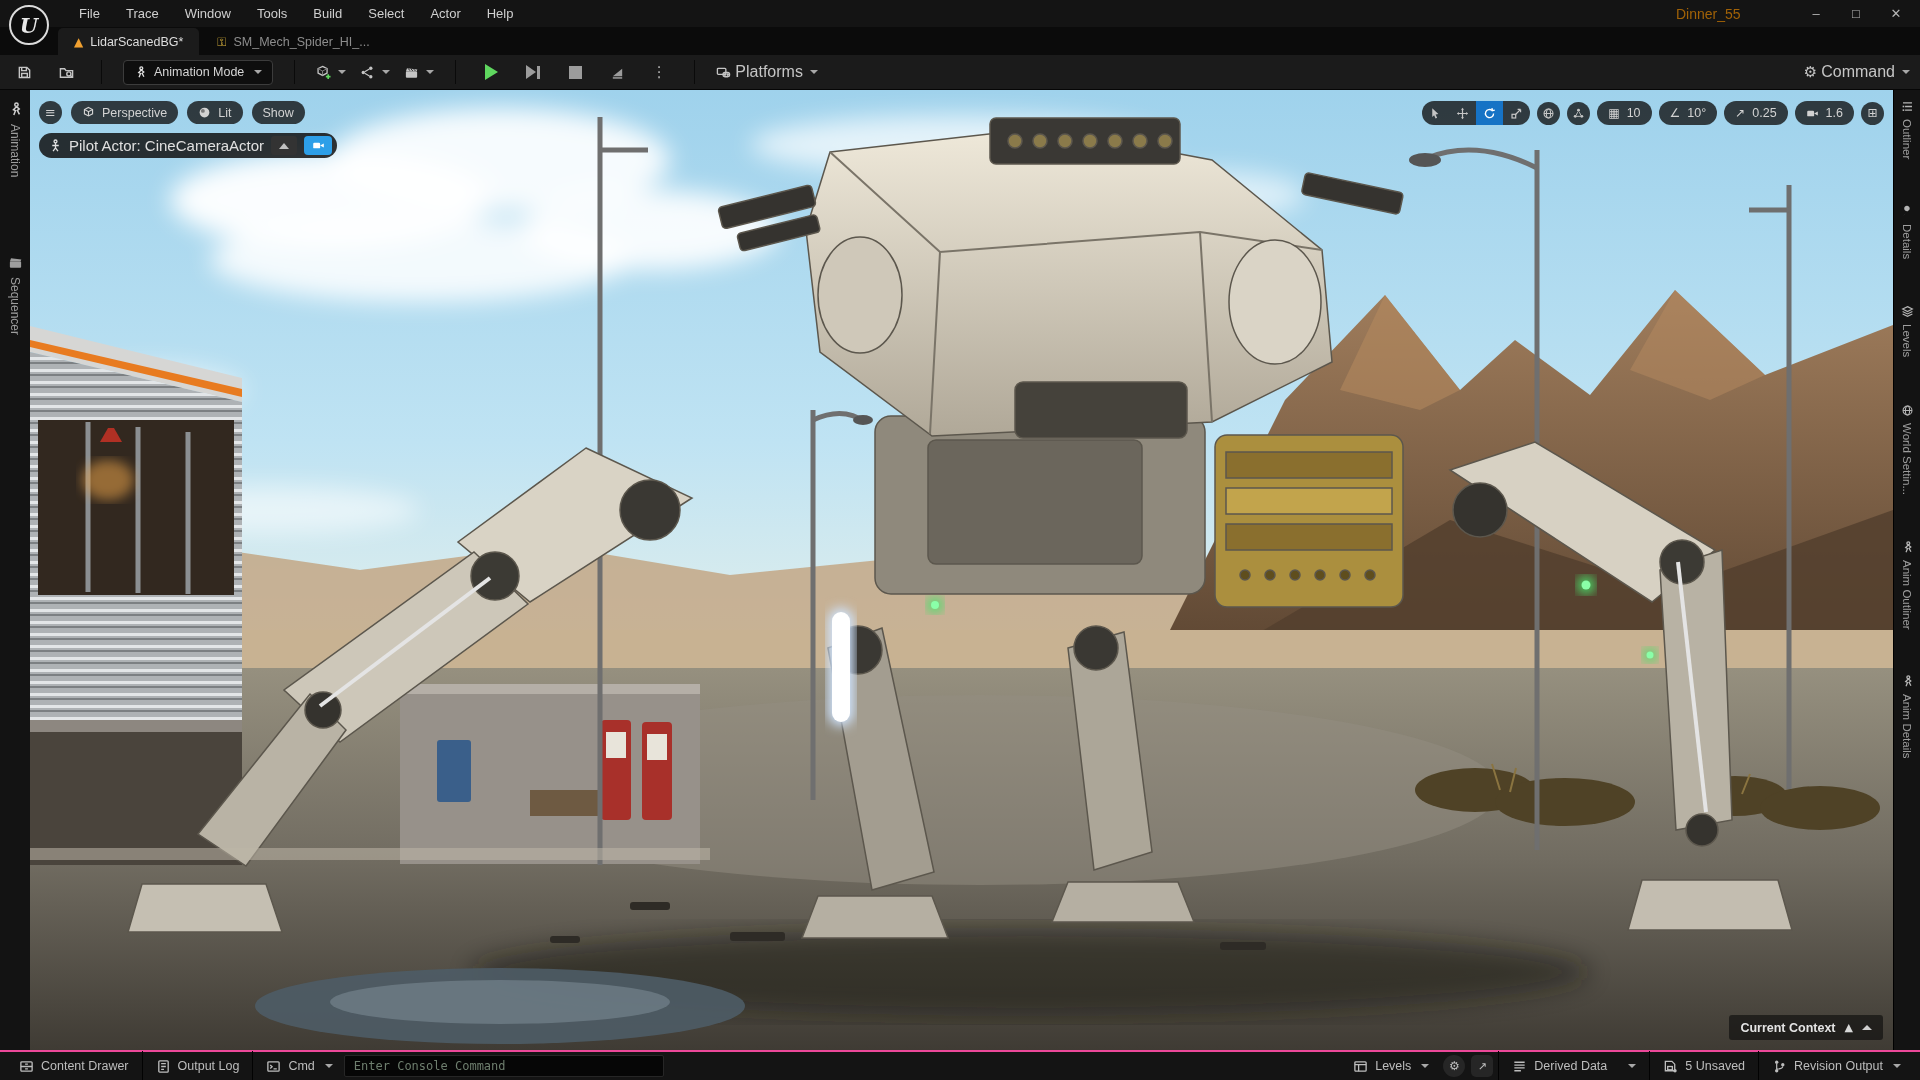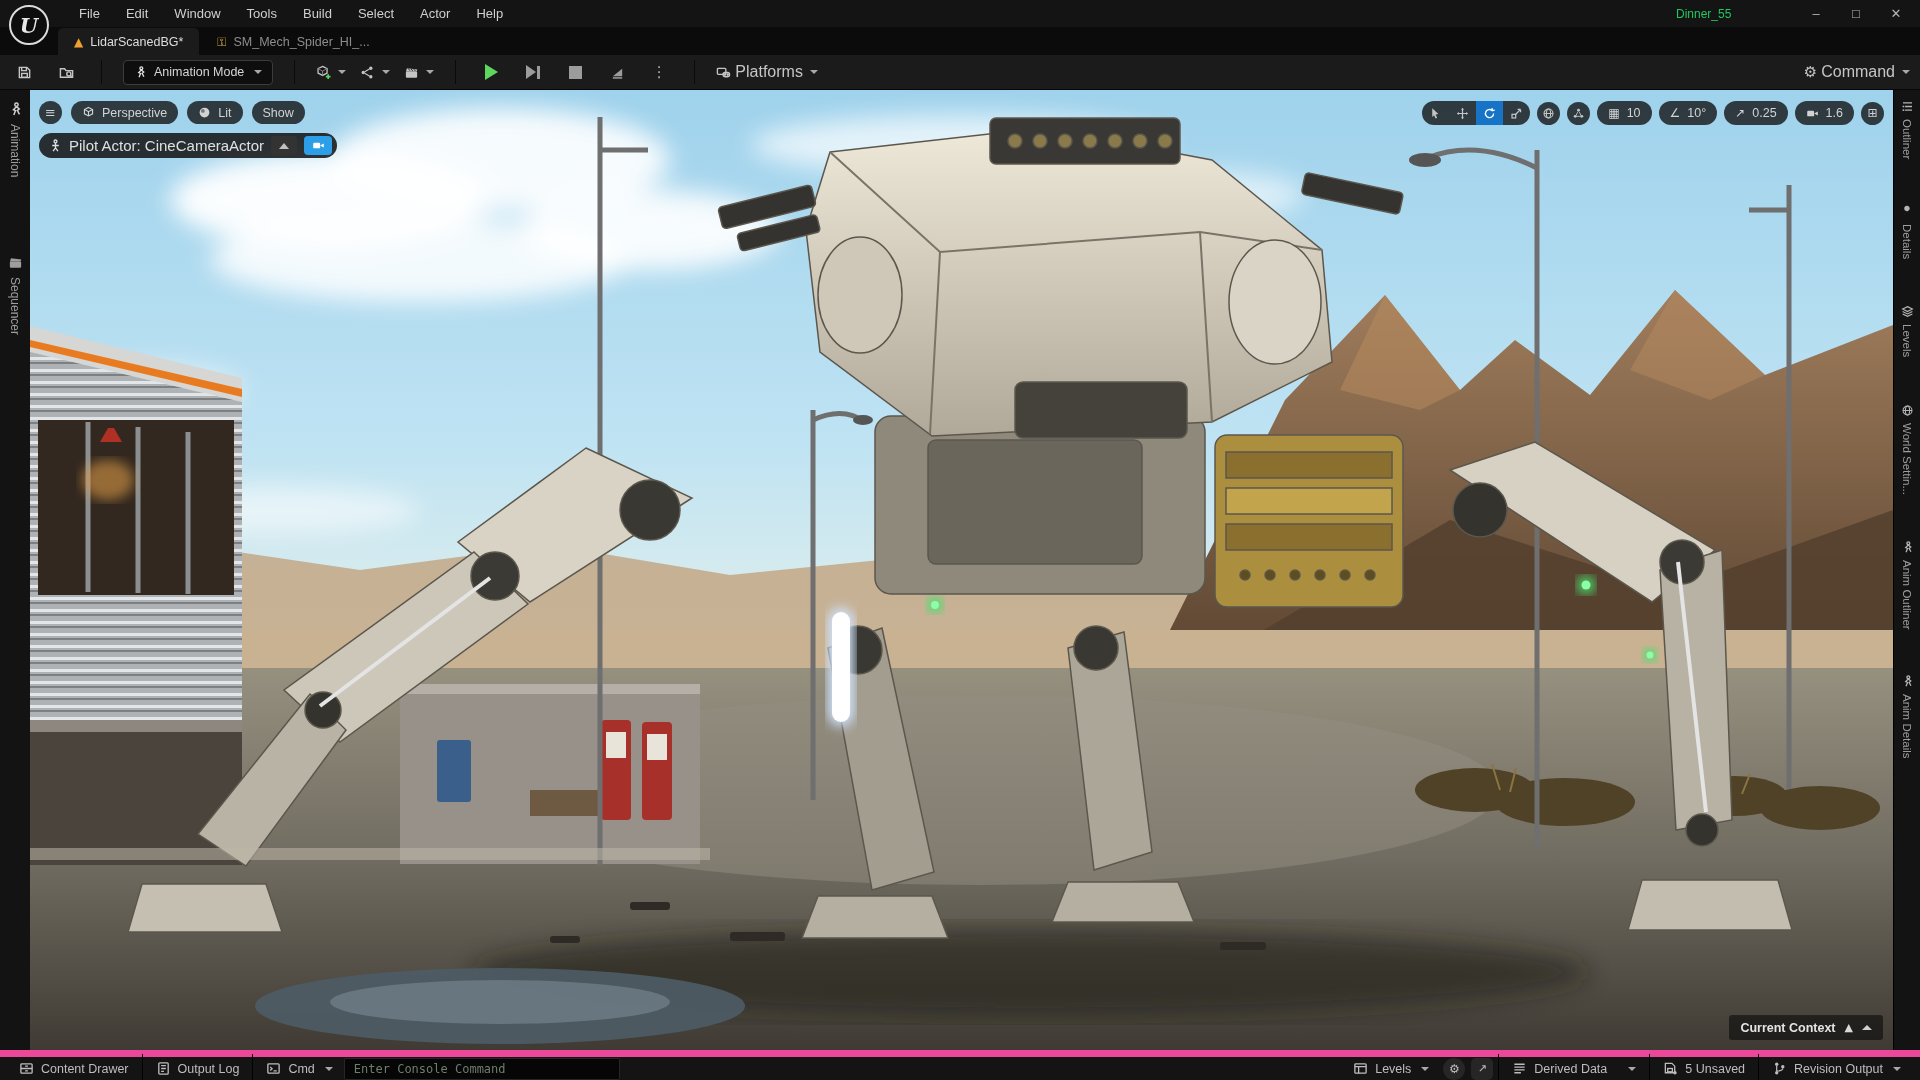--- a/index.html
+++ b/index.html
@@ -3,21 +3,21 @@
 <meta charset="utf-8">
 <style>
 *{margin:0;padding:0;box-sizing:border-box}
 html,body{width:1920px;height:1080px;overflow:hidden;background:#000;font-family:"Liberation Sans",sans-serif}
 .app{width:1920px;height:1080px;display:flex;flex-direction:column;background:#121212;color:#c8c8c8}
 
 
 .titlebar{height:27px;background:#141414;display:flex;align-items:center;padding-left:66px;position:relative;font-size:13px;flex:none}
 .logo{position:absolute;left:9px;top:5px;width:40px;height:40px;border:2.5px solid #dcdcdc;border-radius:50%;z-index:6;background:#0d0d0d;display:flex;align-items:center;justify-content:center;color:#e8e8e8;font-weight:bold;font-family:"DejaVu Serif",serif;font-size:21px;font-style:italic}
 .menu-item{padding:0 13px;color:#cfcfcf;height:27px;display:flex;align-items:center}
-.win-title{position:absolute;left:1676px;top:0;height:27px;display:flex;align-items:center;color:#22c55e;font-size:12px}
+.win-title{position:absolute;left:1676px;top:0;height:27px;display:flex;align-items:center;color:#a16207;font-size:14px}
 .win-controls{position:absolute;right:4px;top:0;height:27px;display:flex}
 .win-btn{width:40px;height:27px;display:flex;align-items:center;justify-content:center;color:#b5b5b5;font-size:13px}
 
 
 .tabbar{height:28px;background:#0b0b0b;display:flex;align-items:flex-end;padding-left:58px;gap:2px;flex:none}
 .tab{height:27px;display:flex;align-items:center;gap:7px;padding:0 16px;font-size:12.5px;border-radius:5px 5px 0 0}
 .tab.active{background:#1b1b1b;color:#dedede}
 .tab.inactive{color:#8d8d8d}
 .tab-ico{font-size:12px;line-height:1}
 
@@ -57,43 +57,43 @@
 .cam-btn{width:28px;height:19px;background:#2d9fe8;border-radius:4px;display:flex;align-items:center;justify-content:center}
 .ttoolbar{position:absolute;top:11px;right:9px;display:flex;gap:7px;align-items:center}
 .tgroup{background:rgba(16,16,16,.78);border-radius:12px;height:24px;display:flex;align-items:center;overflow:hidden}
 .tg-btn{width:27px;height:24px;display:flex;align-items:center;justify-content:center;color:#c5c5c5}
 .tg-btn.active{background:#1673c5;color:#fff}
 .val-pill{background:rgba(16,16,16,.78);border-radius:12px;height:24px;display:flex;align-items:center;gap:7px;padding:0 11px;font-size:12.5px;color:#d2d2d2}
 .ctx{position:absolute;right:10px;bottom:10px;background:rgba(12,12,12,.62);border-radius:3px;height:25px;display:flex;align-items:center;gap:9px;padding:0 11px;font-size:12.5px;color:#e4e4e4;font-weight:bold}
 .ctx .up-tri{width:0;height:0;border-left:5px solid transparent;border-right:5px solid transparent;border-bottom:5px solid #cfcfcf}
 
 
-.statusbar{height:30px;background:#141414;border-top:7px solid #ec4899;display:flex;align-items:center;padding:0 8px;font-size:12.5px;color:#bdbdbd;flex:none}
+.statusbar{height:30px;background:#141414;border-top:2px solid #ec4899;display:flex;align-items:center;padding:0 8px;font-size:12.5px;color:#bdbdbd;flex:none}
 .sb-item{display:flex;align-items:center;gap:7px;padding:0 11px;height:30px}
 .sb-sep{width:1px;height:30px;background:#020202;margin:0 2px}
-.console{width:276px;height:22px;background:#060606;border:1px solid #262626;border-radius:2px;color:#7f8f7f;font-family:"DejaVu Sans Mono",monospace;font-size:12px;padding:0 9px;outline:none}
+.console{width:320px;height:22px;background:#060606;border:1px solid #262626;border-radius:2px;color:#7f8f7f;font-family:"DejaVu Sans Mono",monospace;font-size:12px;padding:0 9px;outline:none}
 .console::placeholder{color:#6e7e6e}
 .sb-right{margin-left:auto;display:flex;align-items:center}
 .round-ico{width:22px;height:22px;border-radius:50%;background:#262626;display:flex;align-items:center;justify-content:center;margin:0 3px}
 
 
 svg.i16{width:15px;height:15px;flex:none}
 svg.i14{width:13px;height:13px;flex:none}
 .o-orange{color:#f0a030}
 .o-gold{color:#d9b23c}
 </style>
 </head>
 <body>
 
 <div class="app">
 
   <div class="titlebar">
     <div class="logo">U</div>
     <div class="menu-item">File</div>
-    <div class="menu-item">Edit</div>
+    <div class="menu-item">Trace</div>
     <div class="menu-item">Window</div>
     <div class="menu-item">Tools</div>
     <div class="menu-item">Build</div>
     <div class="menu-item">Select</div>
     <div class="menu-item">Actor</div>
     <div class="menu-item">Help</div>
     <div class="win-title">Dinner_55</div>
     <div class="win-controls">
       <div class="win-btn">–</div>
       <div class="win-btn">□</div>

